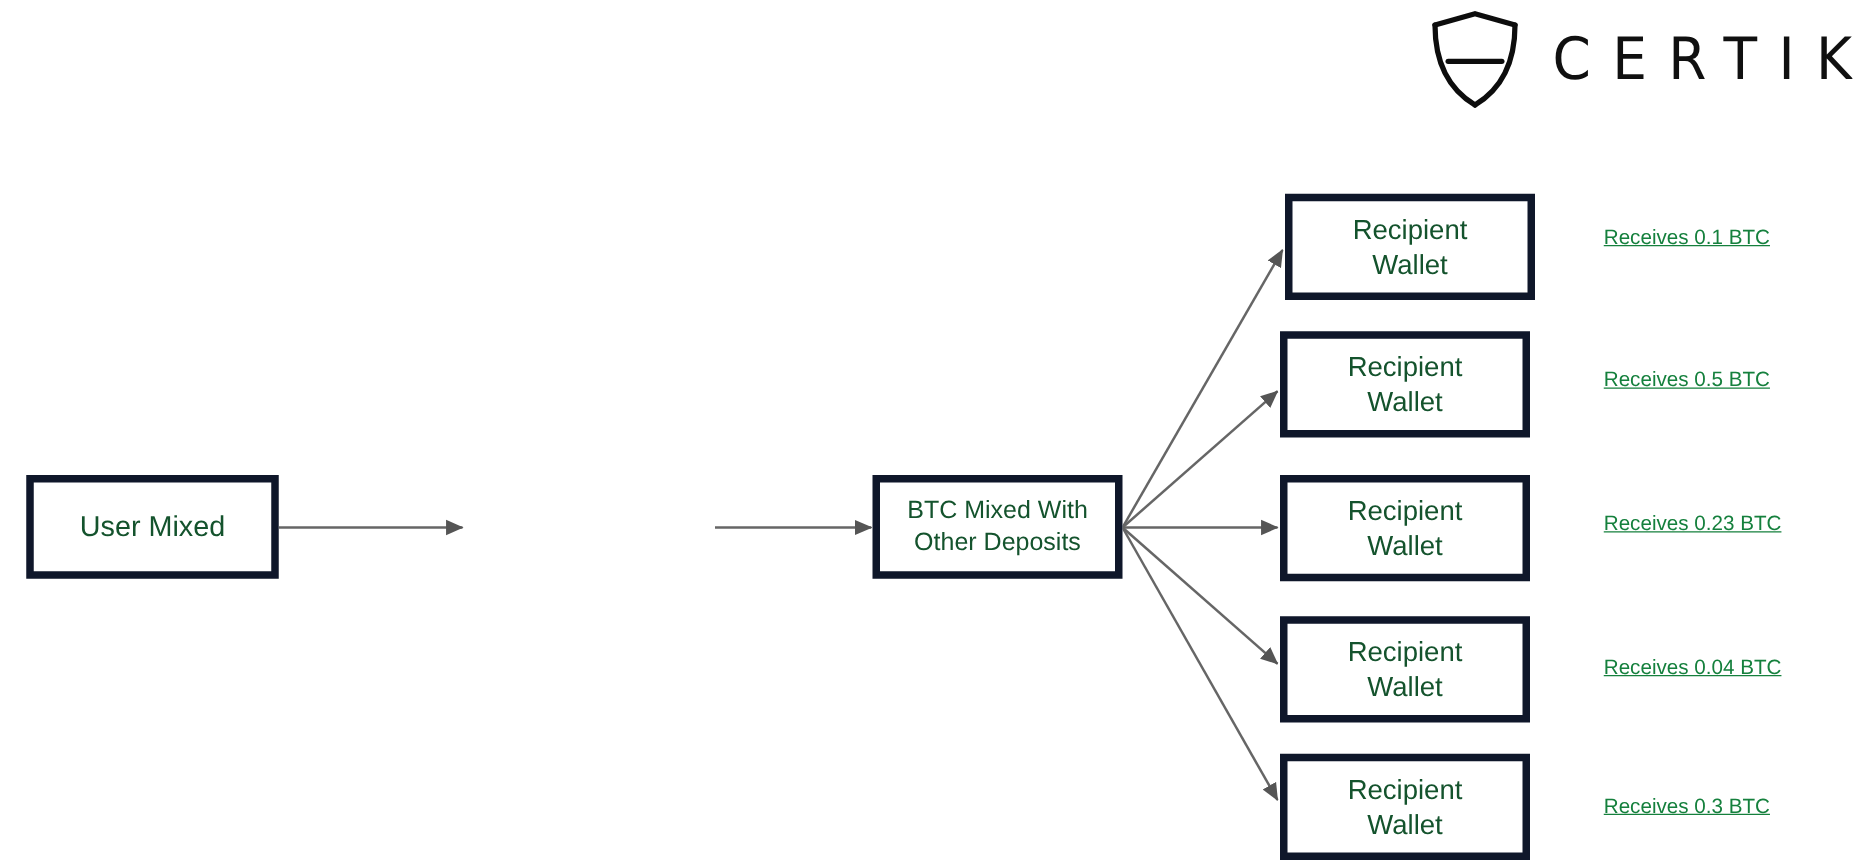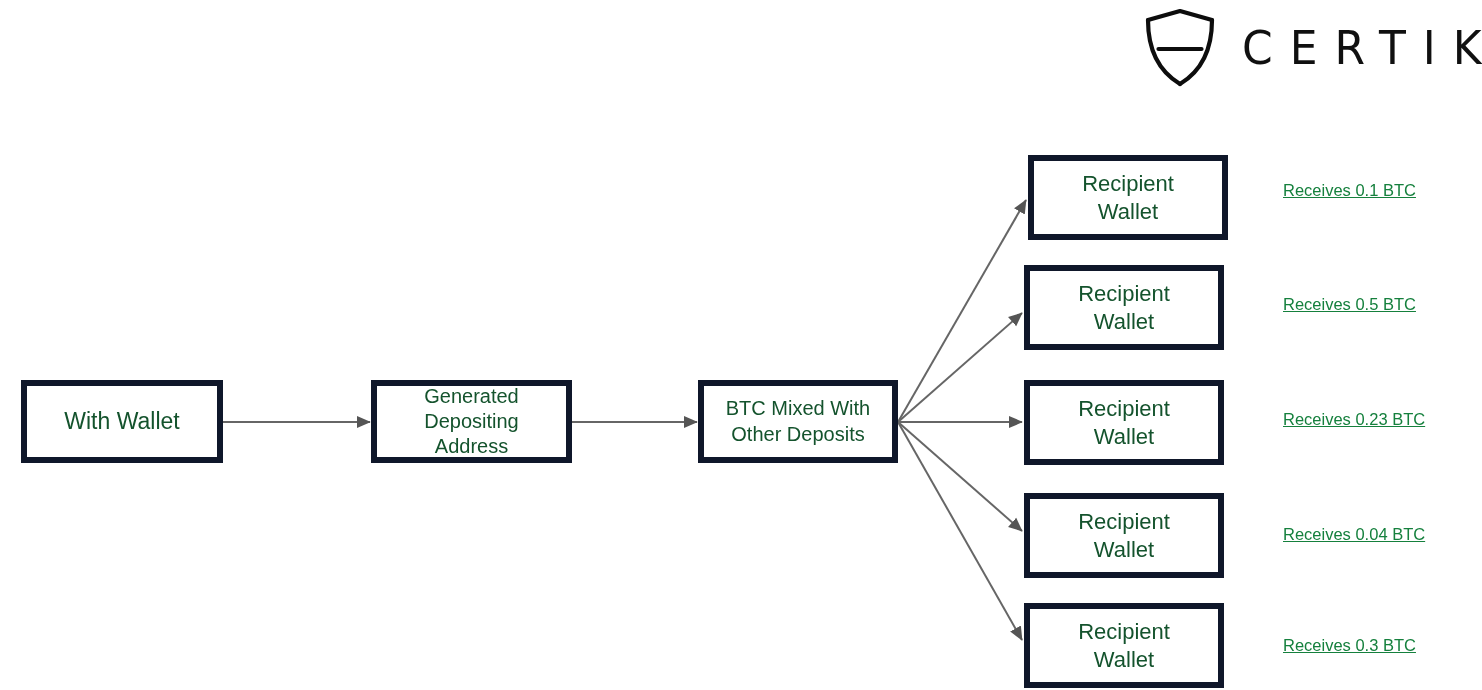--- a/index.html
+++ b/index.html
@@ -123,25 +123,22 @@
 
       <line x1="898" y1="422" x2="1026" y2="200"></line>
       <line x1="898" y1="422" x2="1022" y2="313"></line>
       <line x1="898" y1="422" x2="1022" y2="422"></line>
       <line x1="898" y1="422" x2="1022" y2="531"></line>
       <line x1="898" y1="422" x2="1022" y2="640"></line>
     </g>
   </svg>
 
 
-  <div class="node lg" style="left:21px;  top:380px; width:202px; height:83px;">With Wallet</div>
+  <div class="node lg" style="left:21px;  top:380px; width:202px; height:83px;">User Mixed</div>
 
-  <div class="node md" style="left:371px; top:380px; width:201px; height:83px;">Generated
-Depositing
-Address</div>
 
   <div class="node md" style="left:698px; top:380px; width:200px; height:83px;">BTC Mixed With
 Other Deposits</div>
 
   <div class="node rec" style="left:1028px; top:155px; width:200px; height:85px;">Recipient
 Wallet</div>
 
   <div class="node rec" style="left:1024px; top:265px; width:200px; height:85px;">Recipient
 Wallet</div>
 

